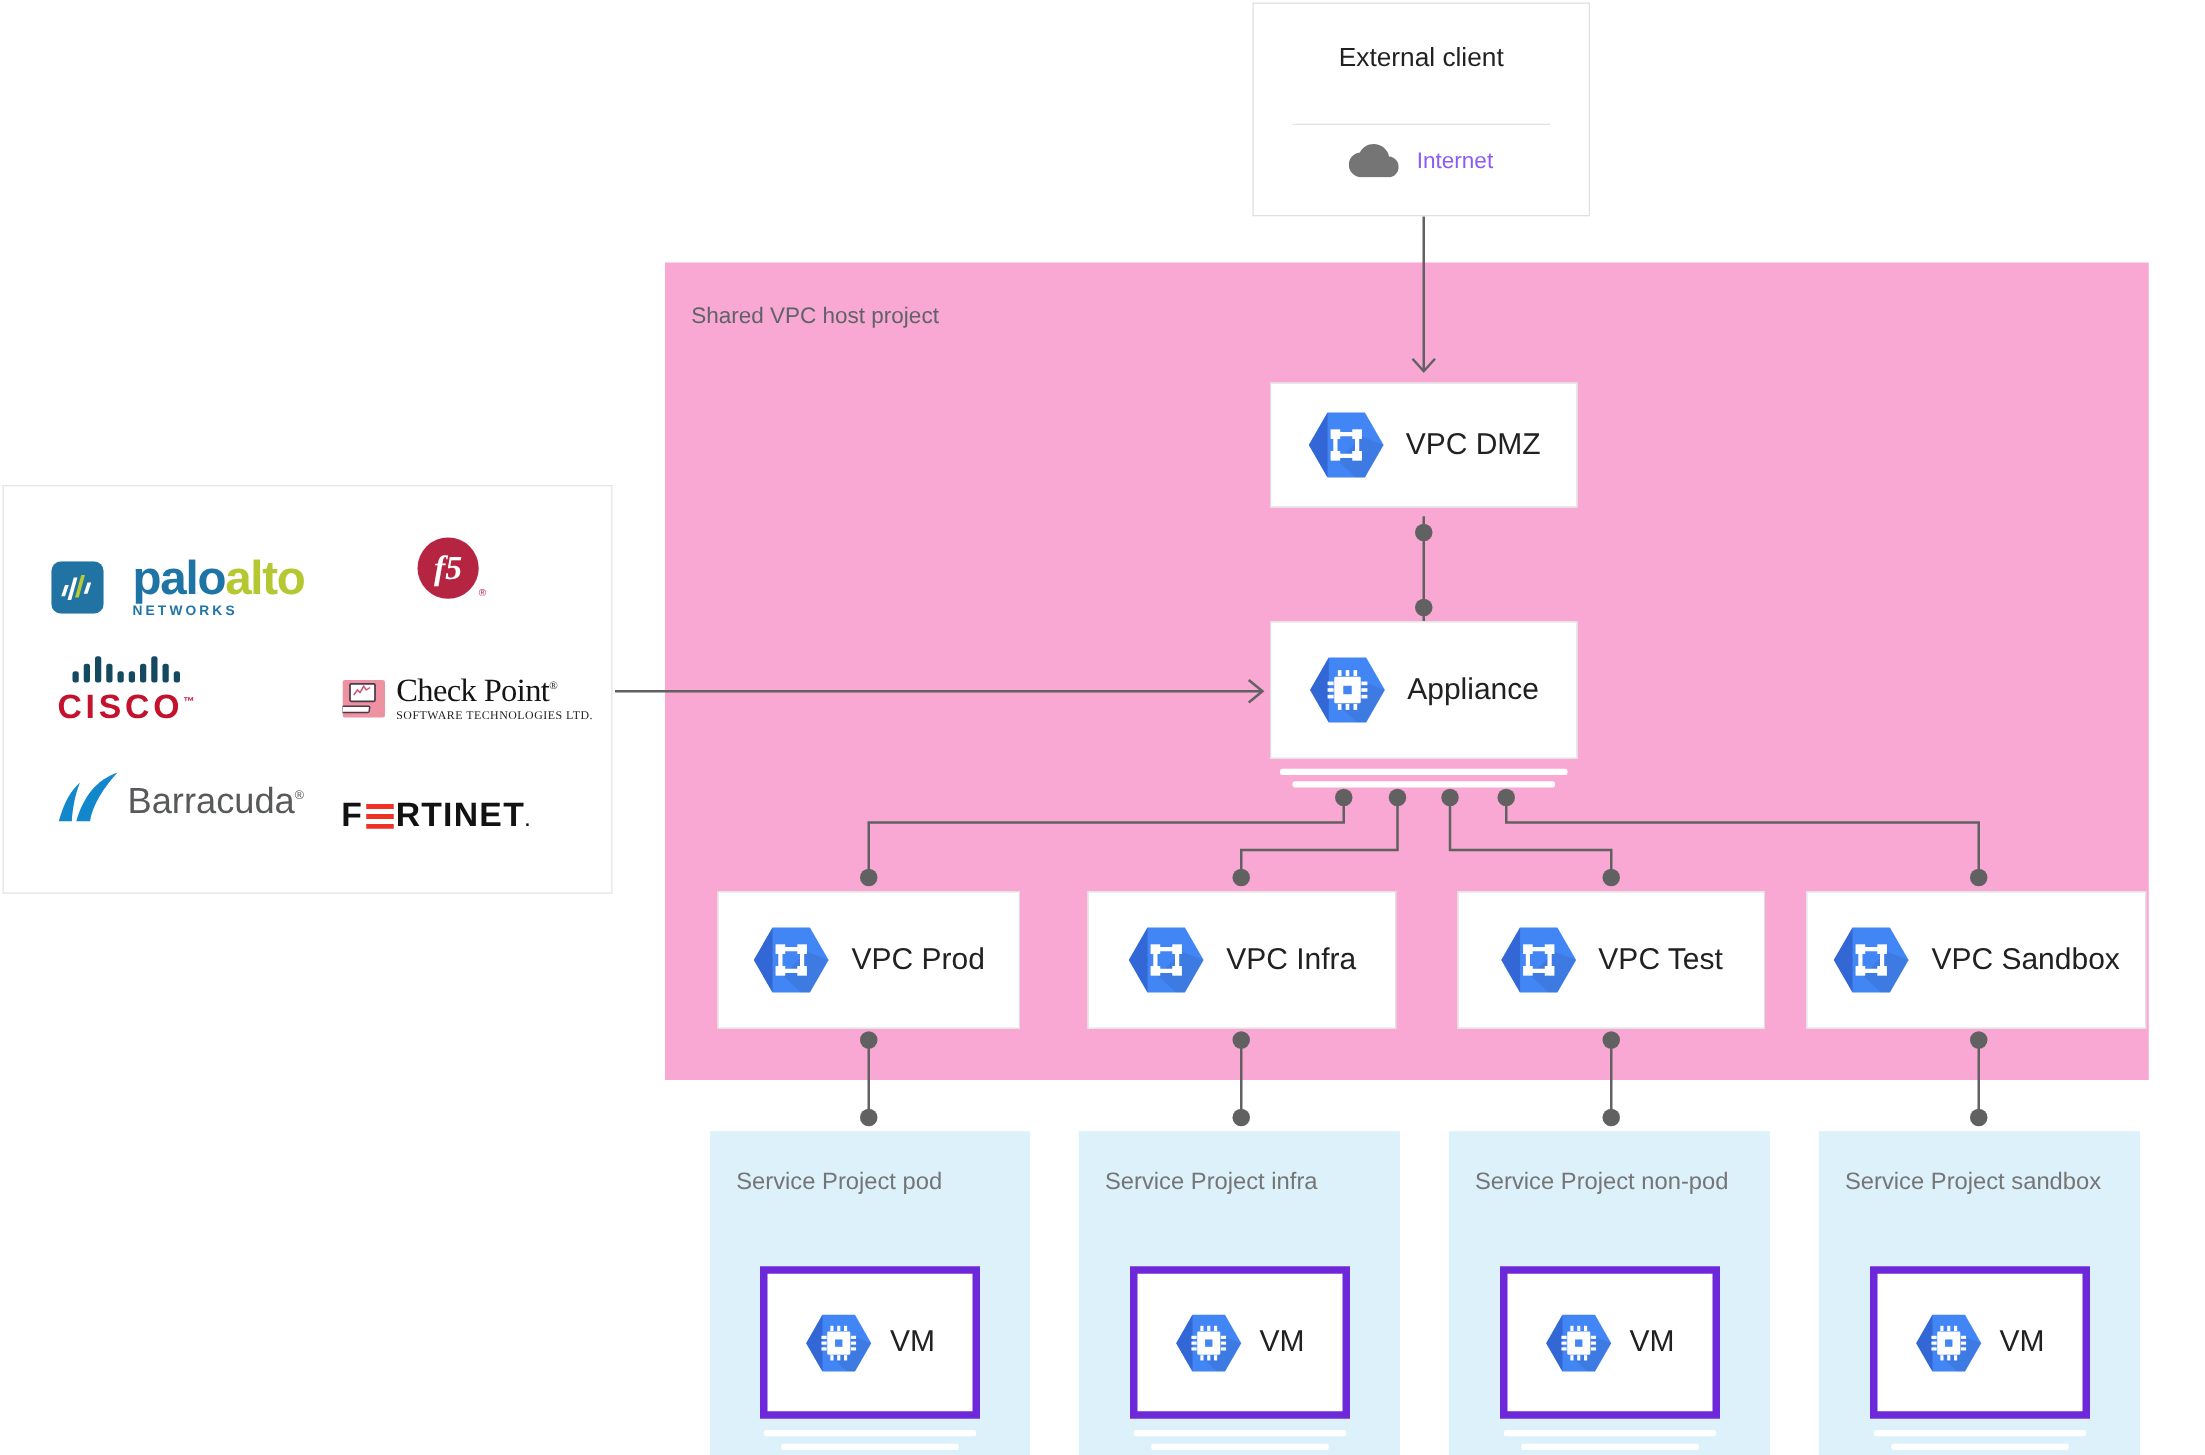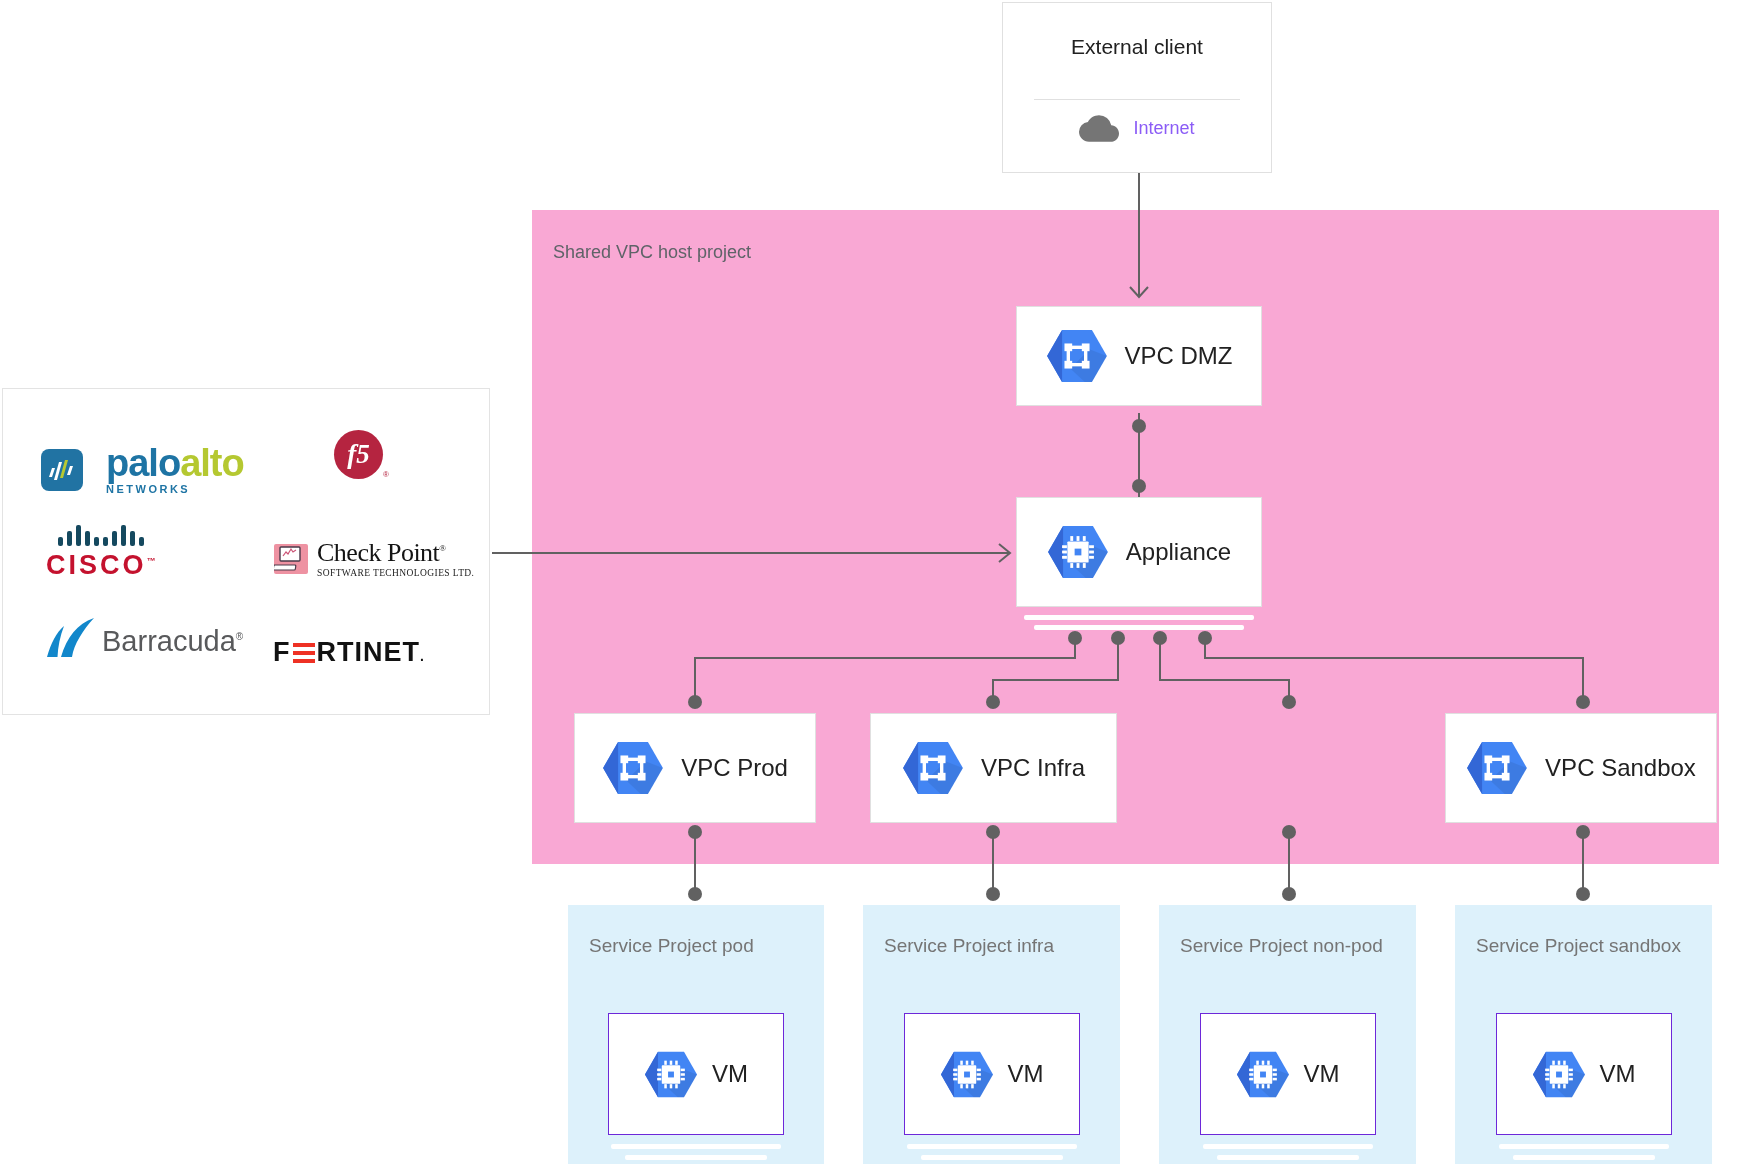--- a/index.html
+++ b/index.html
@@ -31,21 +31,21 @@
   #vpc-test{left:1166px;top:713px;width:246px;height:110px;}
   #vpc-sandbox{left:1445px;top:713px;width:272px;height:110px;}
   
   .service{position:absolute;top:905px;height:285px;background:#DDF1FB;}
   #svc-pod{left:568px;width:256px;}
   #svc-infra{left:863px;width:257px;}
   #svc-nonpod{left:1159px;width:257px;}
   #svc-sandbox{left:1455px;width:257px;}
   .service-label{position:absolute;left:21px;top:30px;font-size:19px;color:#757575;white-space:nowrap;}
   .vm-card{position:absolute;left:50%;transform:translateX(-50%);top:108px;width:176px;height:122px;
-           background:#fff;border:1px solid #6d28d9;box-sizing:border-box;
+           background:#fff;border:6px solid #6d28d9;box-sizing:border-box;
            display:flex;align-items:center;justify-content:center;gap:14px;}
   .vm-label{font-size:24px;color:#212121;}
   .vm-stack1,.vm-stack2{position:absolute;left:50%;transform:translateX(-50%);height:5px;
            background:#fff;border-radius:2px;}
   .vm-stack1{top:239px;width:170px;}
   .vm-stack2{top:250px;width:142px;}
   
   #vendors{left:2px;top:388px;width:488px;height:327px;border:1px solid #E3E3E3;}
   .logo{position:absolute;display:flex;align-items:center;}
   #logo-paloalto{left:38px;top:55px;gap:23px;}
@@ -201,20 +201,33 @@
       <polygon points="25,41 40,55 47.5,55 63,28 45,21" fill="rgba(0,0,0,0.07)"></polygon>
       <rect x="23" y="19" width="18" height="18" fill="none" stroke="#fff" stroke-width="3.5"></rect>
       <rect x="19" y="15" width="8" height="8" fill="#fff"></rect>
         <rect x="37" y="15" width="8" height="8" fill="#fff"></rect>
       <rect x="19" y="33" width="8" height="8" fill="#fff"></rect>
         <rect x="37" y="33" width="8" height="8" fill="#fff"></rect>
     </svg>
     <span class="node-label">VPC Infra</span>
   </div>
 
+  <div id="vpc-test" class="card node">
+    <svg width="62" height="54" viewBox="0 0 64 56">
+      <polygon points="1,28 16.5,1 47.5,1 63,28 47.5,55 16.5,55" fill="#4285F4"></polygon>
+      <polygon points="1,28 16.5,1 16.5,55" fill="#3367D6"></polygon>
+      <polygon points="25,41 40,55 47.5,55 63,28 45,21" fill="rgba(0,0,0,0.07)"></polygon>
+      <rect x="23" y="19" width="18" height="18" fill="none" stroke="#fff" stroke-width="3.5"></rect>
+      <rect x="19" y="15" width="8" height="8" fill="#fff"></rect>
+        <rect x="37" y="15" width="8" height="8" fill="#fff"></rect>
+      <rect x="19" y="33" width="8" height="8" fill="#fff"></rect>
+        <rect x="37" y="33" width="8" height="8" fill="#fff"></rect>
+    </svg>
+    <span class="node-label">VPC Test</span>
+  </div>
 
   <div id="vpc-sandbox" class="card node">
     <svg width="62" height="54" viewBox="0 0 64 56">
       <polygon points="1,28 16.5,1 47.5,1 63,28 47.5,55 16.5,55" fill="#4285F4"></polygon>
       <polygon points="1,28 16.5,1 16.5,55" fill="#3367D6"></polygon>
       <polygon points="25,41 40,55 47.5,55 63,28 45,21" fill="rgba(0,0,0,0.07)"></polygon>
       <rect x="23" y="19" width="18" height="18" fill="none" stroke="#fff" stroke-width="3.5"></rect>
       <rect x="19" y="15" width="8" height="8" fill="#fff"></rect>
         <rect x="37" y="15" width="8" height="8" fill="#fff"></rect>
       <rect x="19" y="33" width="8" height="8" fill="#fff"></rect>

